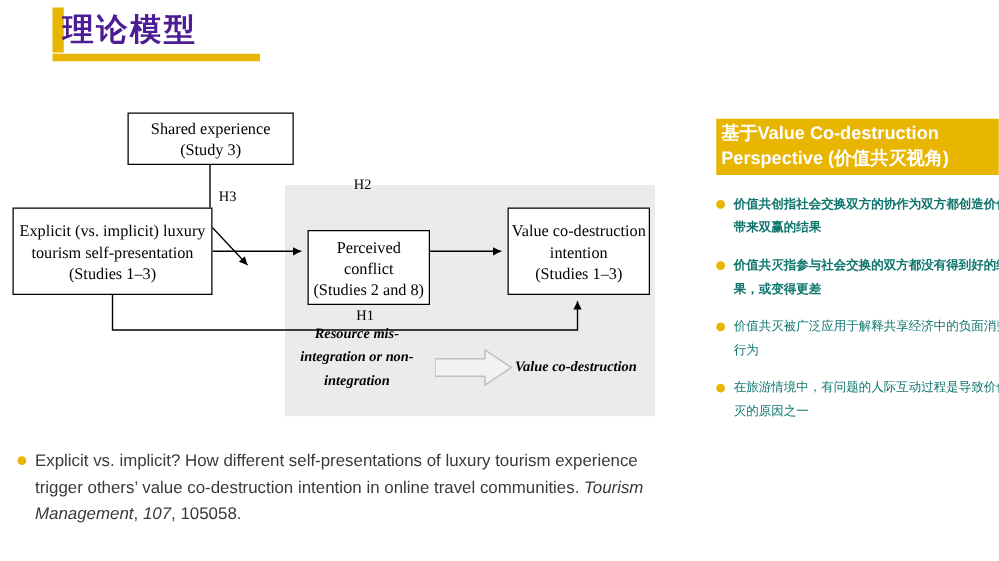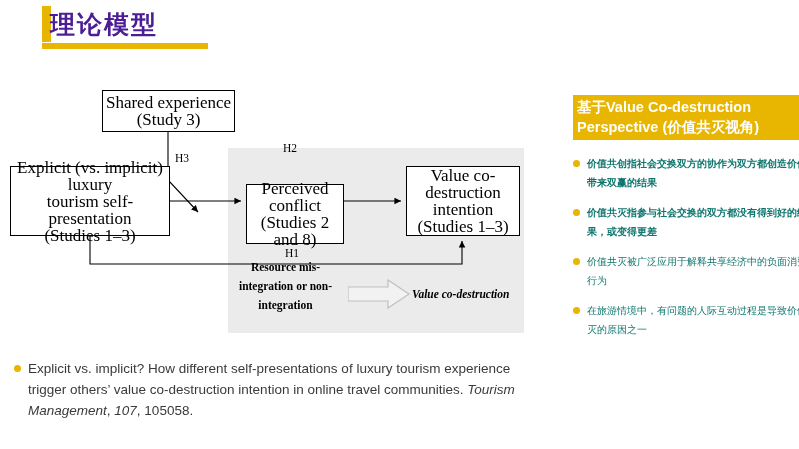--- a/index.html
+++ b/index.html
@@ -65,21 +65,21 @@
     width: 296px;
     height: 185px;
     background: #ebebeb;
   }
   .node {
     position: absolute;
     border: 1px solid #000000;
     background: #ffffff;
     box-sizing: border-box;
     font-family: "Liberation Serif", serif;
-    font-size: 17px;
+    font-size: 13px;
     color: #000000;
     text-align: center;
     display: flex;
     flex-direction: column;
     justify-content: center;
     align-items: center;
     line-height: 17px;
   }
   .node div { width: 100%; }
 
@@ -105,20 +105,21 @@
   #lbl-h3 { left: 175px; top: 92px; }
   #lbl-h2 { left: 283px; top: 82px; }
   #lbl-h1 { left: 285px; top: 187px; }
 
   .resource-text {
     position: absolute;
     left: 228px;
     top: 198px;
     width: 115px;
     font-family: "Liberation Serif", serif;
+    font-style: italic;
     font-weight: bold;
     font-size: 11.5px;
     line-height: 19px;
     color: #000000;
     text-align: center;
   }
   .vcd-text {
     position: absolute;
     left: 412px;
     top: 228px;

